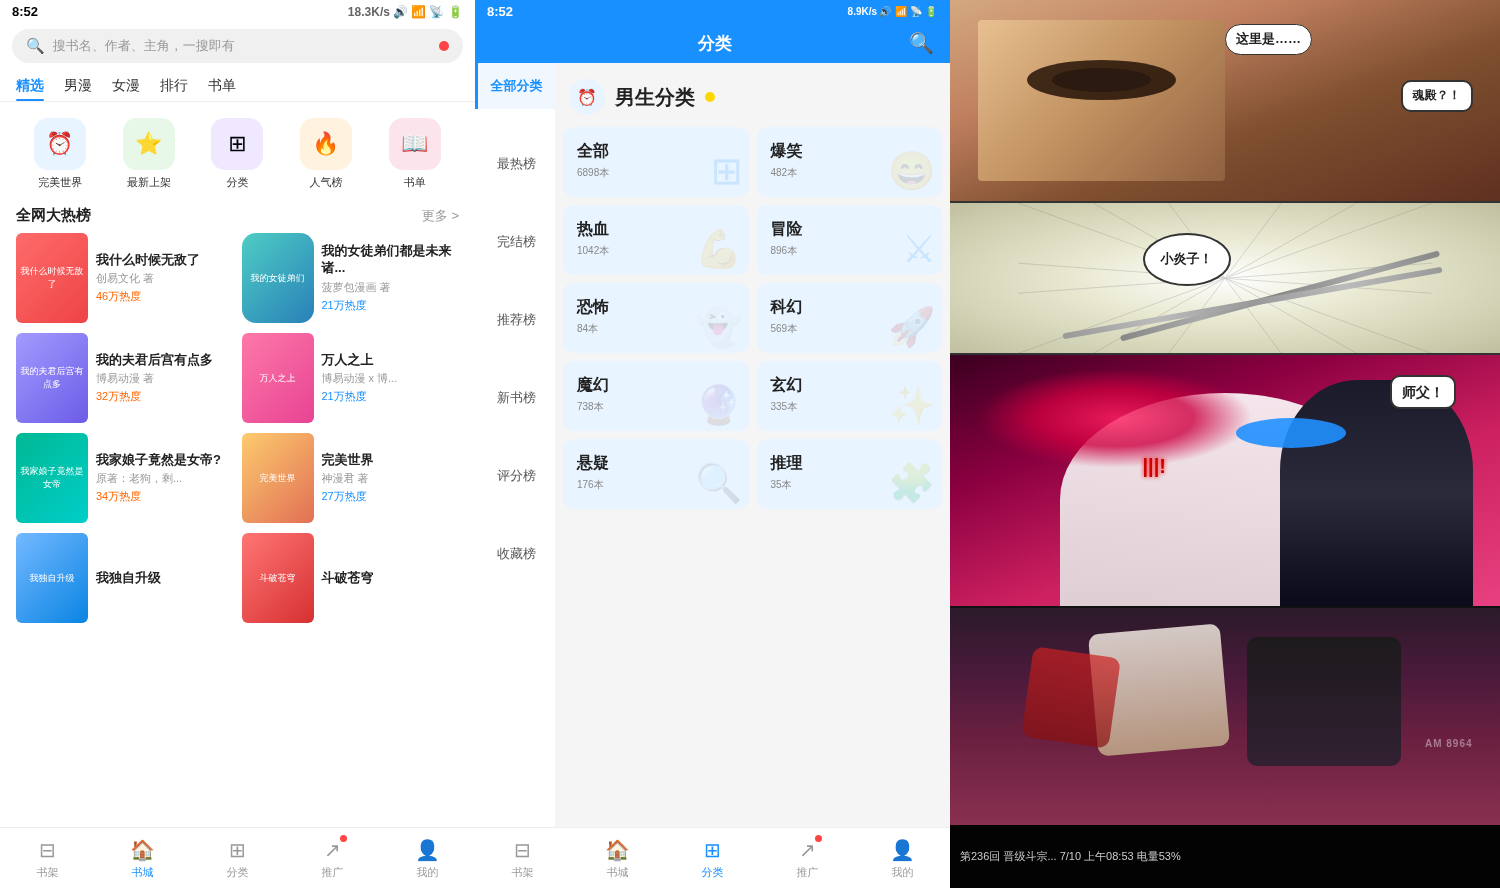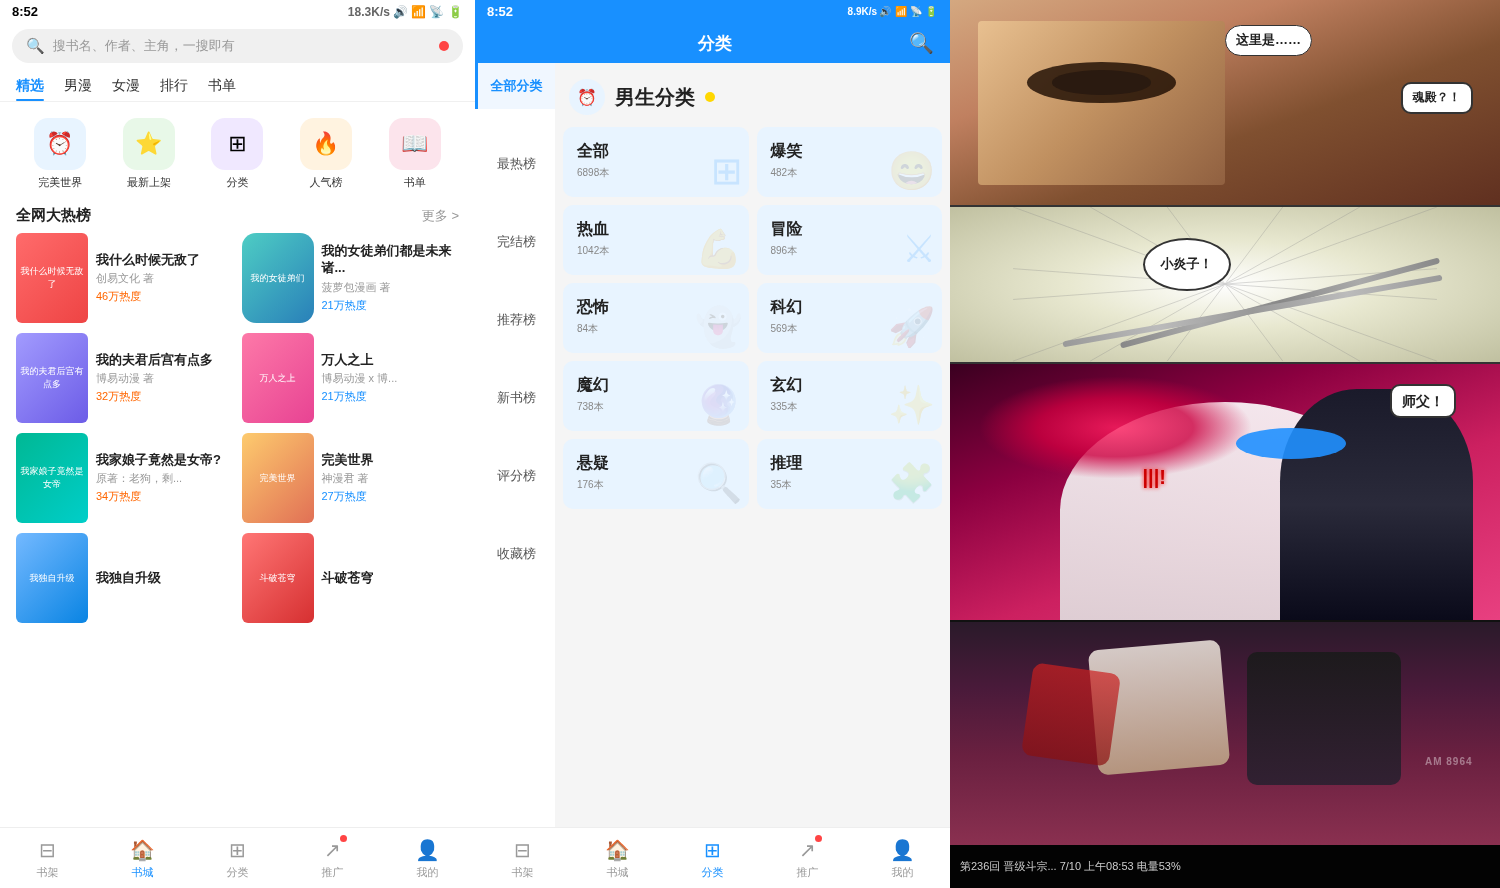--- a/index.html
+++ b/index.html
@@ -340,21 +340,21 @@
     }
 
     .speech-bubble::after {
       content: '';
       position: absolute;
       border: 6px solid transparent;
     }
 
     .manga-bottom-bar {
       background: rgba(0,0,0,0.85);
-      padding: 14px 10px;
+      padding: 24px 10px;
       font-size: 11px;
       color: #ccc;
       display: flex;
       align-items: center;
       justify-content: space-between;
     }
 
     
     .cover-1 { background: linear-gradient(135deg, #ff6b6b, #ee4444); }
     .cover-2 { background: linear-gradient(135deg, #4ecdc4, #2980b9); border-radius: 14px; }

